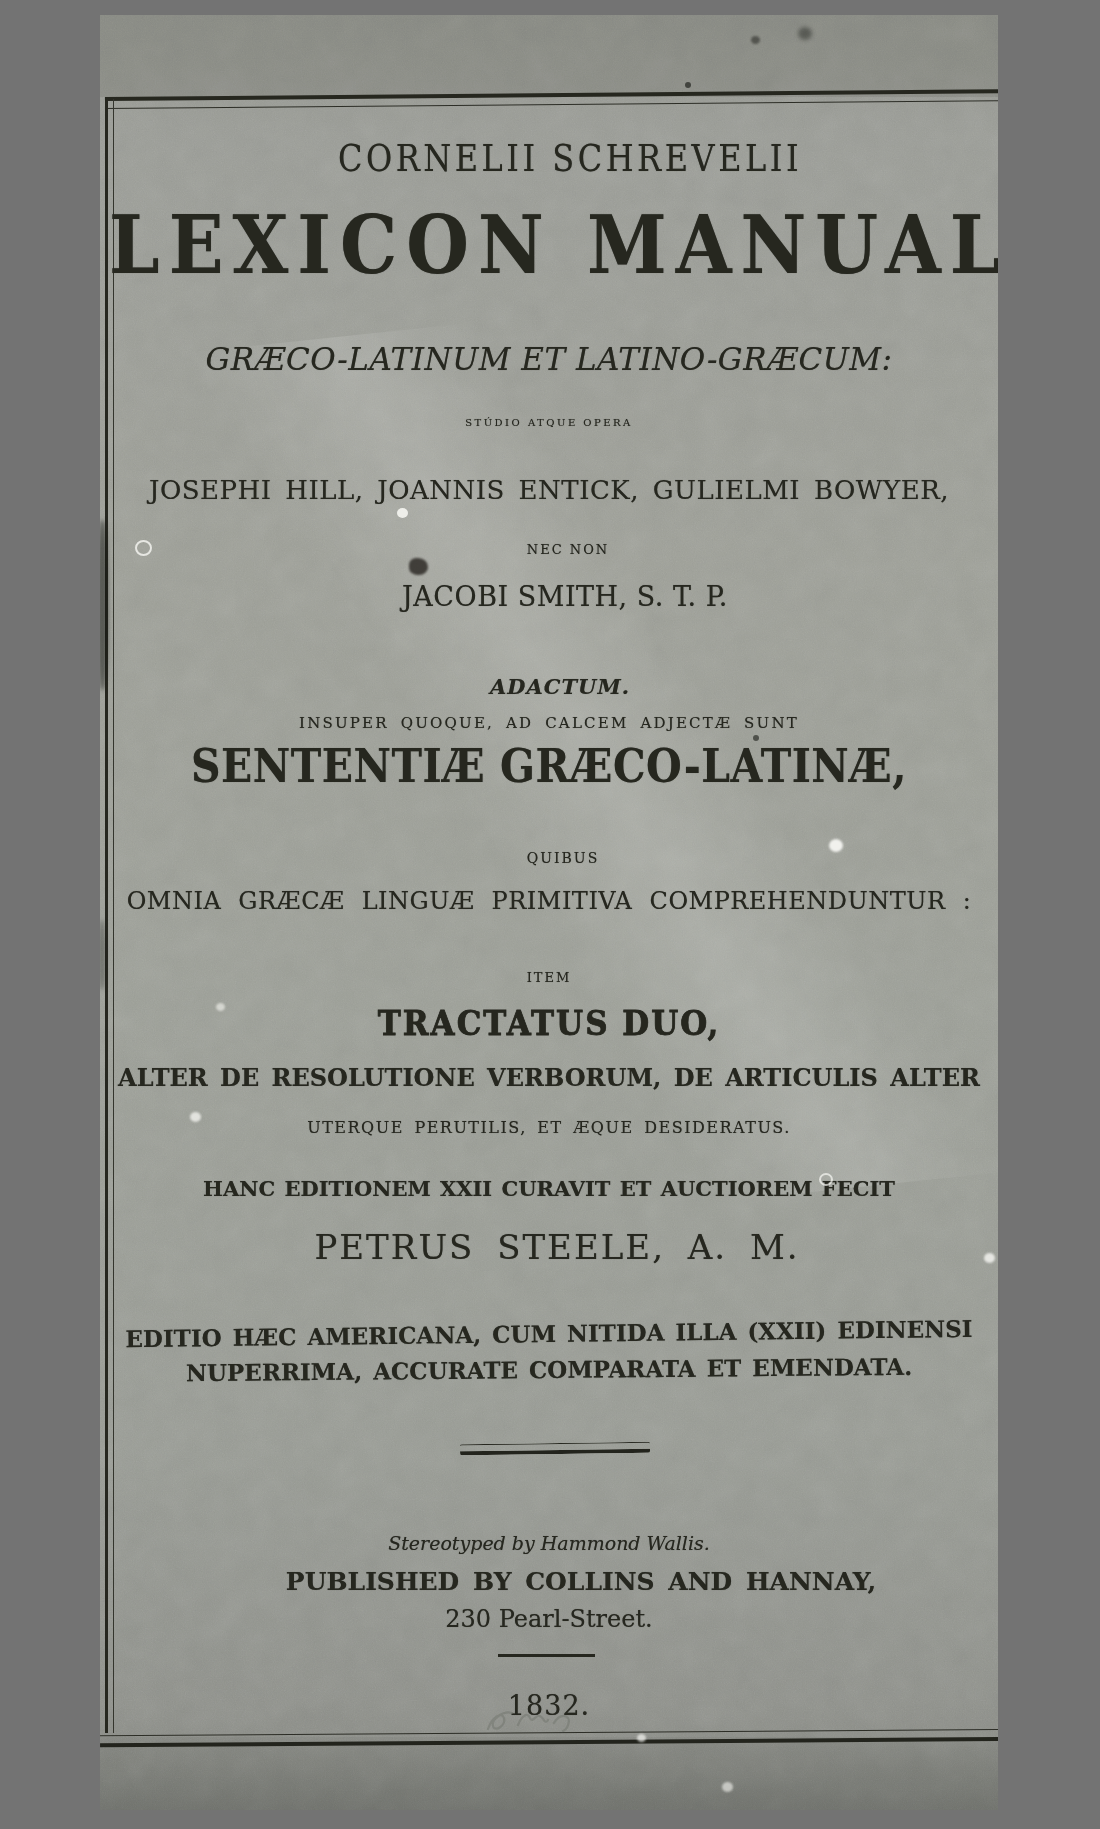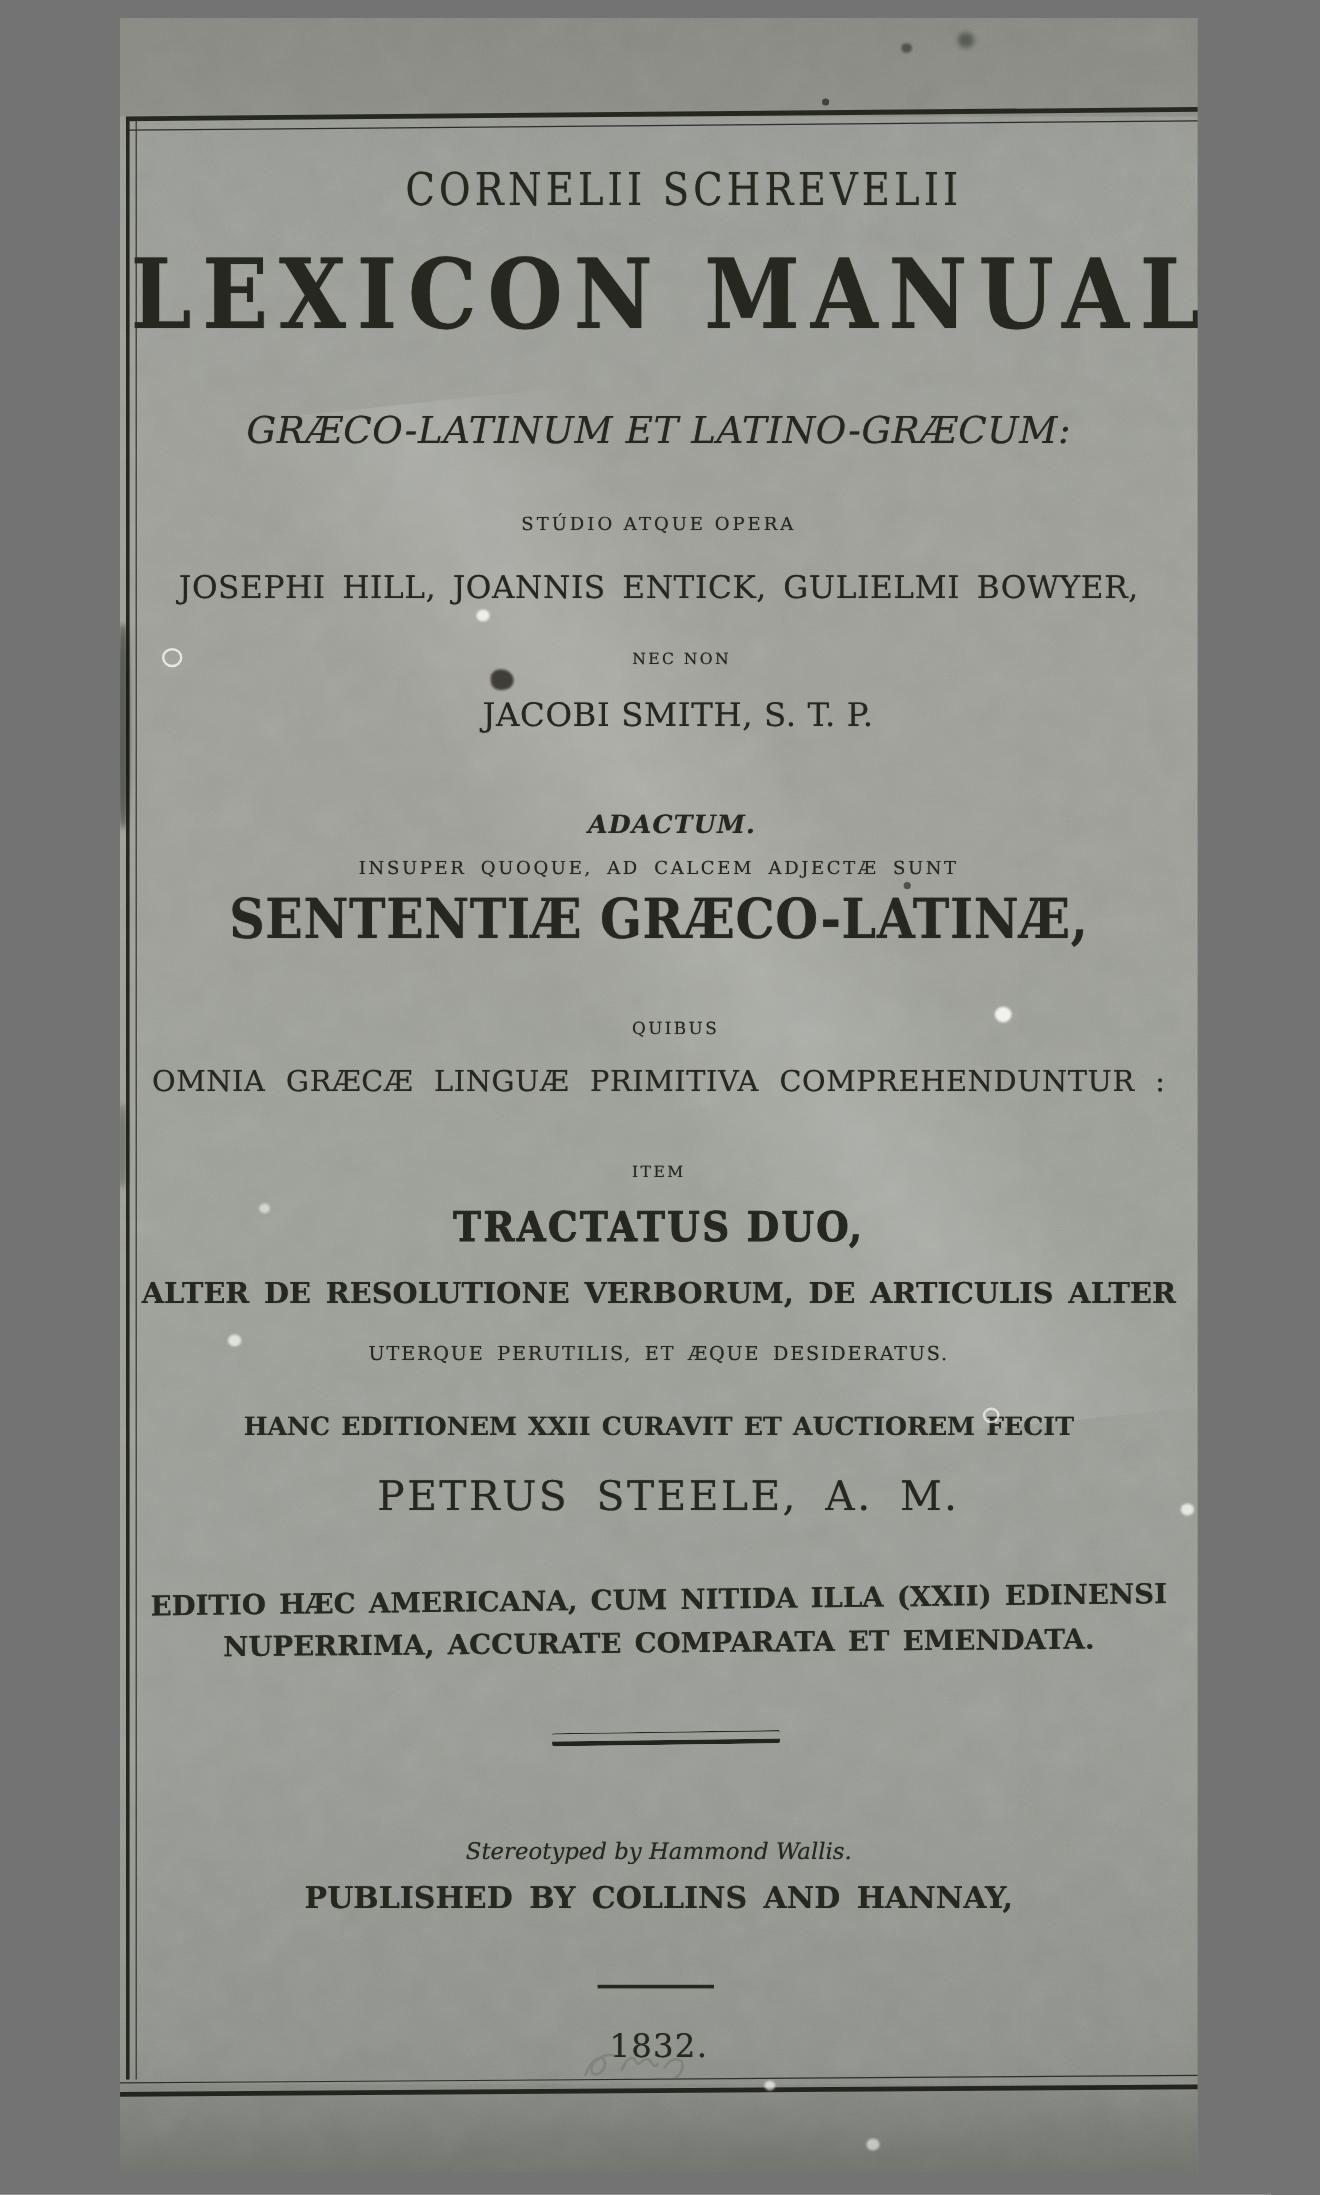--- a/index.html
+++ b/index.html
@@ -32,21 +32,21 @@
   .frame-bottom { position:absolute; left:0px; right:-4px; top:1714px; height:7px;
     border-top:1.8px solid #2c2d26; border-bottom:4.5px solid #23241d;
     transform:rotate(-0.4deg); transform-origin:right center; }
   
   .line { position:absolute; left:0; width:100%; text-align:center;
     line-height:1.12; white-space:nowrap;
     text-shadow:0 0 0.7px rgba(30,31,27,0.55); }
   .l-author     { top:126px; font-size:32px; letter-spacing:3.5px; transform:translateX(21px) scaleY(1.18); }
   .l-title      { top:190px; font-size:72px; font-weight:bold; letter-spacing:9px; transform:translateX(9px) scaleY(1.12); }
   .l-subtitle   { top:327px; font-size:31px; font-style:italic; letter-spacing:0.5px; }
-  .l-studio     { top:414px; font-size:15px; letter-spacing:2.5px; }
+  .l-studio     { top:402px; font-size:10px; letter-spacing:2.5px; }
   .l-compilers  { top:461px; font-size:26px; letter-spacing:0.5px; word-spacing:5px; }
   .l-necnon     { top:528px; font-size:13px; letter-spacing:2px; transform:translateX(19px);text-align:center; }
   .l-smith      { top:567px; font-size:27px; letter-spacing:0.5px; transform:translateX(16px); }
   .l-adactum    { top:628px; font-size:21px; font-style:italic; font-weight:bold; letter-spacing:1px; transform:translateX(11px);margin-top:32px; }
   .l-insuper    { top:700px; font-size:15px; letter-spacing:2.2px; word-spacing:5px; }
   .l-sententiae { top:729px; font-size:41px; font-weight:bold; letter-spacing:0.5px; transform:scaleY(1.12); }
   .l-quibus     { top:836px; font-size:14px; letter-spacing:2px; transform:translateX(14px); }
   .l-omnia      { top:873px; font-size:24px; letter-spacing:0.5px; word-spacing:9px; }
   .l-item       { top:956px; font-size:13px; letter-spacing:2px;text-align:center; }
   .l-tractatus  { top:991px; font-size:31px; font-weight:bold; letter-spacing:2px;
@@ -55,21 +55,21 @@
   .l-uterque    { top:1104px; font-size:16px; letter-spacing:1.5px; word-spacing:4px; }
   .l-hanc       { top:1162px; font-size:21px; font-weight:bold; word-spacing:2px; }
   .l-petrus     { top:1213px; font-size:34px; letter-spacing:2px; word-spacing:10px; transform:translateX(8px); }
   .l-editio1    { top:1306px; font-size:23px; font-weight:bold; word-spacing:3px; transform:rotate(-0.7deg); }
   .l-editio2    { top:1342px; font-size:23px; font-weight:bold; word-spacing:3px; transform:rotate(-0.5deg); }
   .divider      { position:absolute; left:360px; top:1428px; width:190px; height:6px;
                   border-top:1.6px solid #26271f; border-bottom:4px solid #23241d;
                   border-radius:2px; transform:rotate(-0.8deg); }
   .l-city       { top:1478px; font-size:31px; font-weight:bold; letter-spacing:1px; }
   .l-stereo     { top:1518px; font-size:19px; font-style:italic; }
-  .l-publisher  { top:1553px; font-size:25px; font-weight:bold; word-spacing:5px; }
+  .l-publisher  { top:1553px; font-size:25px; font-weight:bold; word-spacing:5px;padding-left:32px; }
   .l-address    { top:1591px; font-size:24px; }
   .rule2        { position:absolute; left:398px; top:1639px; width:97px; height:0;
                   border-top:3.5px solid #26271f; }
   .l-year       { top:1652px; font-size:27px; letter-spacing:1px;margin-top:24px; }
   .pencil       { position:absolute; left:382px; top:1686px; }
   
   .speck { position:absolute; border-radius:50%; pointer-events:none; }
   .edge-smudge { position:absolute; background:rgba(18,19,16,0.5); pointer-events:none; }
 </style>
 </head>
@@ -117,20 +117,21 @@
     <div class="line l-uterque">UTERQUE PERUTILIS, ET ÆQUE DESIDERATUS.</div>
     <div class="line l-hanc">HANC EDITIONEM XXII CURAVIT ET AUCTIOREM FECIT</div>
     <div class="line l-petrus">PETRUS STEELE, A. M.</div>
     <div class="line l-editio1">EDITIO HÆC AMERICANA, CUM NITIDA ILLA (XXII) EDINENSI</div>
     <div class="line l-editio2">NUPERRIMA, ACCURATE COMPARATA ET EMENDATA.</div>
 
     <div class="divider"></div>
 
     <div class="line l-stereo">Stereotyped by Hammond Wallis.</div>
     <div class="line l-publisher">PUBLISHED BY COLLINS AND HANNAY,</div>
+    <div class="line l-address">230 Pearl-Street.</div>
 
     <div class="rule2"></div>
     <div class="line l-year">1832.</div>
 
     <svg class="pencil" width="95" height="38" viewBox="0 0 95 38">
       <path d="M6 28 C 10 16, 20 10, 22 17 C 24 24, 13 32, 11 25 C 9 18, 22 9, 30 12 M 36 24 C 40 14, 46 11, 48 17 C 50 23, 54 13, 58 15 C 62 17, 63 24, 66 19 M 72 22 C 76 15, 82 13, 86 17 C 88 20, 86 28, 81 30" stroke="#70736b" stroke-width="2.2" fill="none" opacity="0.5" stroke-linecap="round"></path>
     </svg>
 
     <div>
       <div class="speck" style="left:585px;top:67px;width:6px;height:6px;background:rgba(25,26,22,.65);filter:blur(.5px);"></div>

